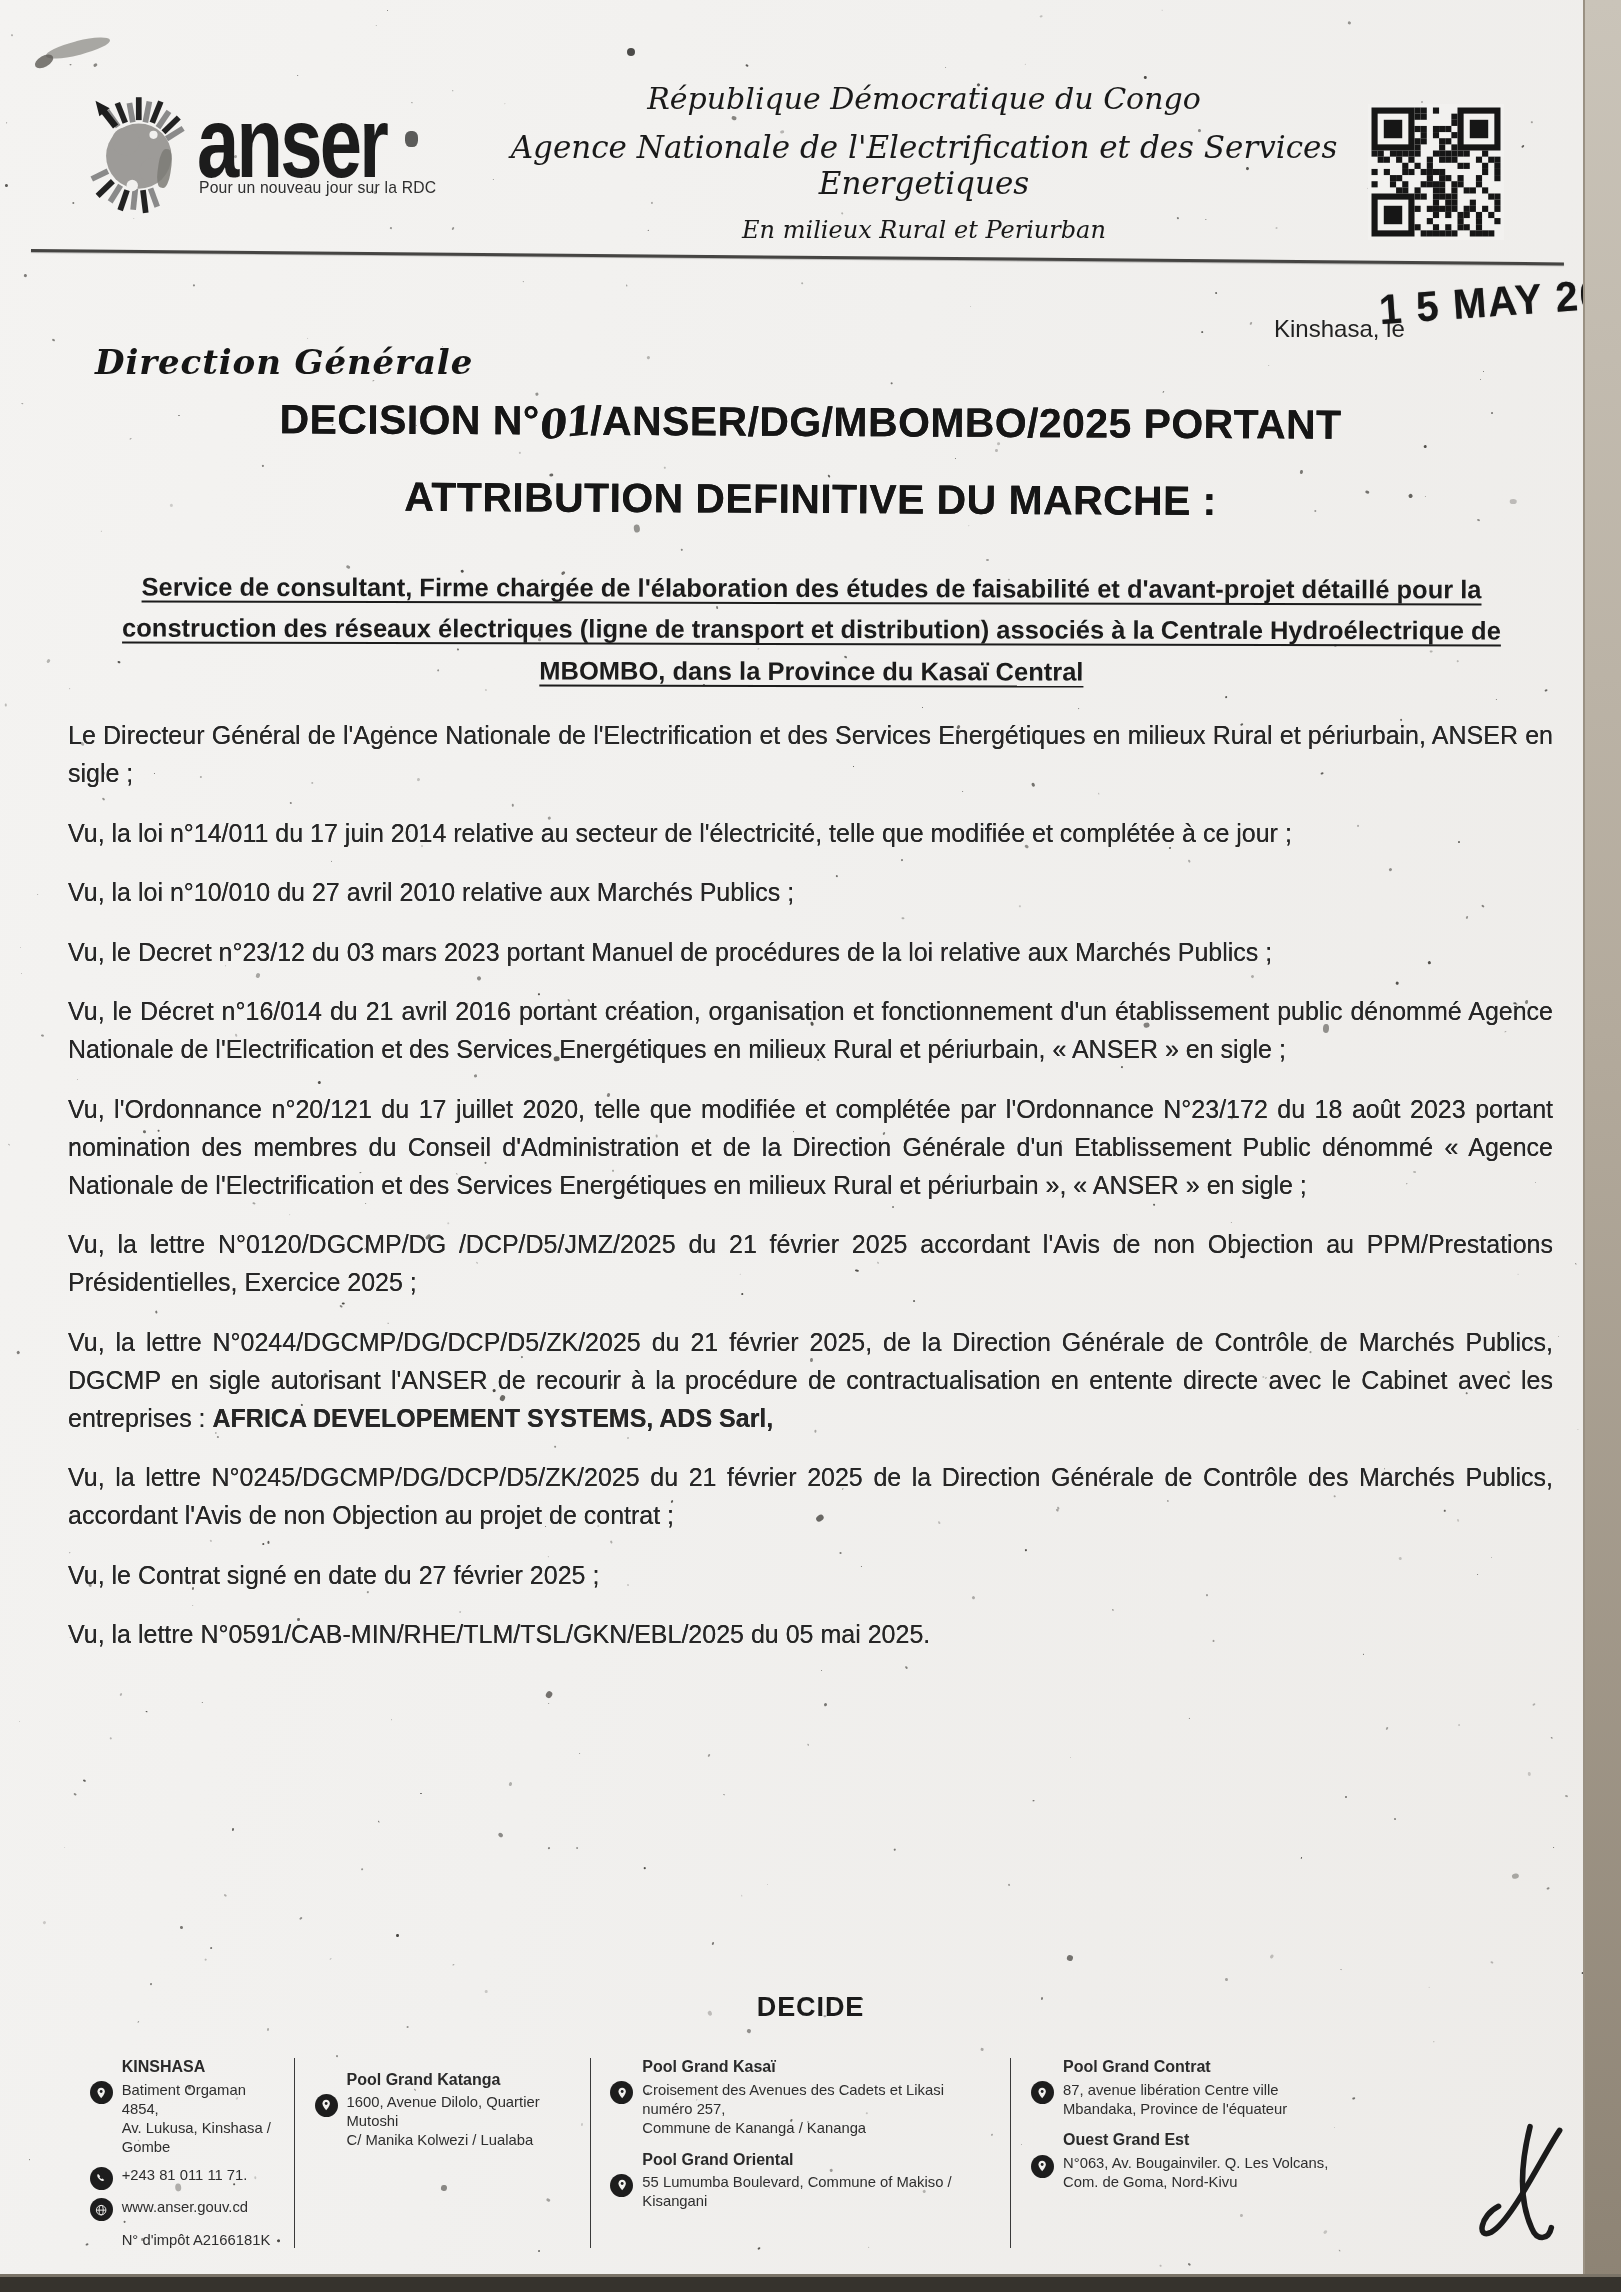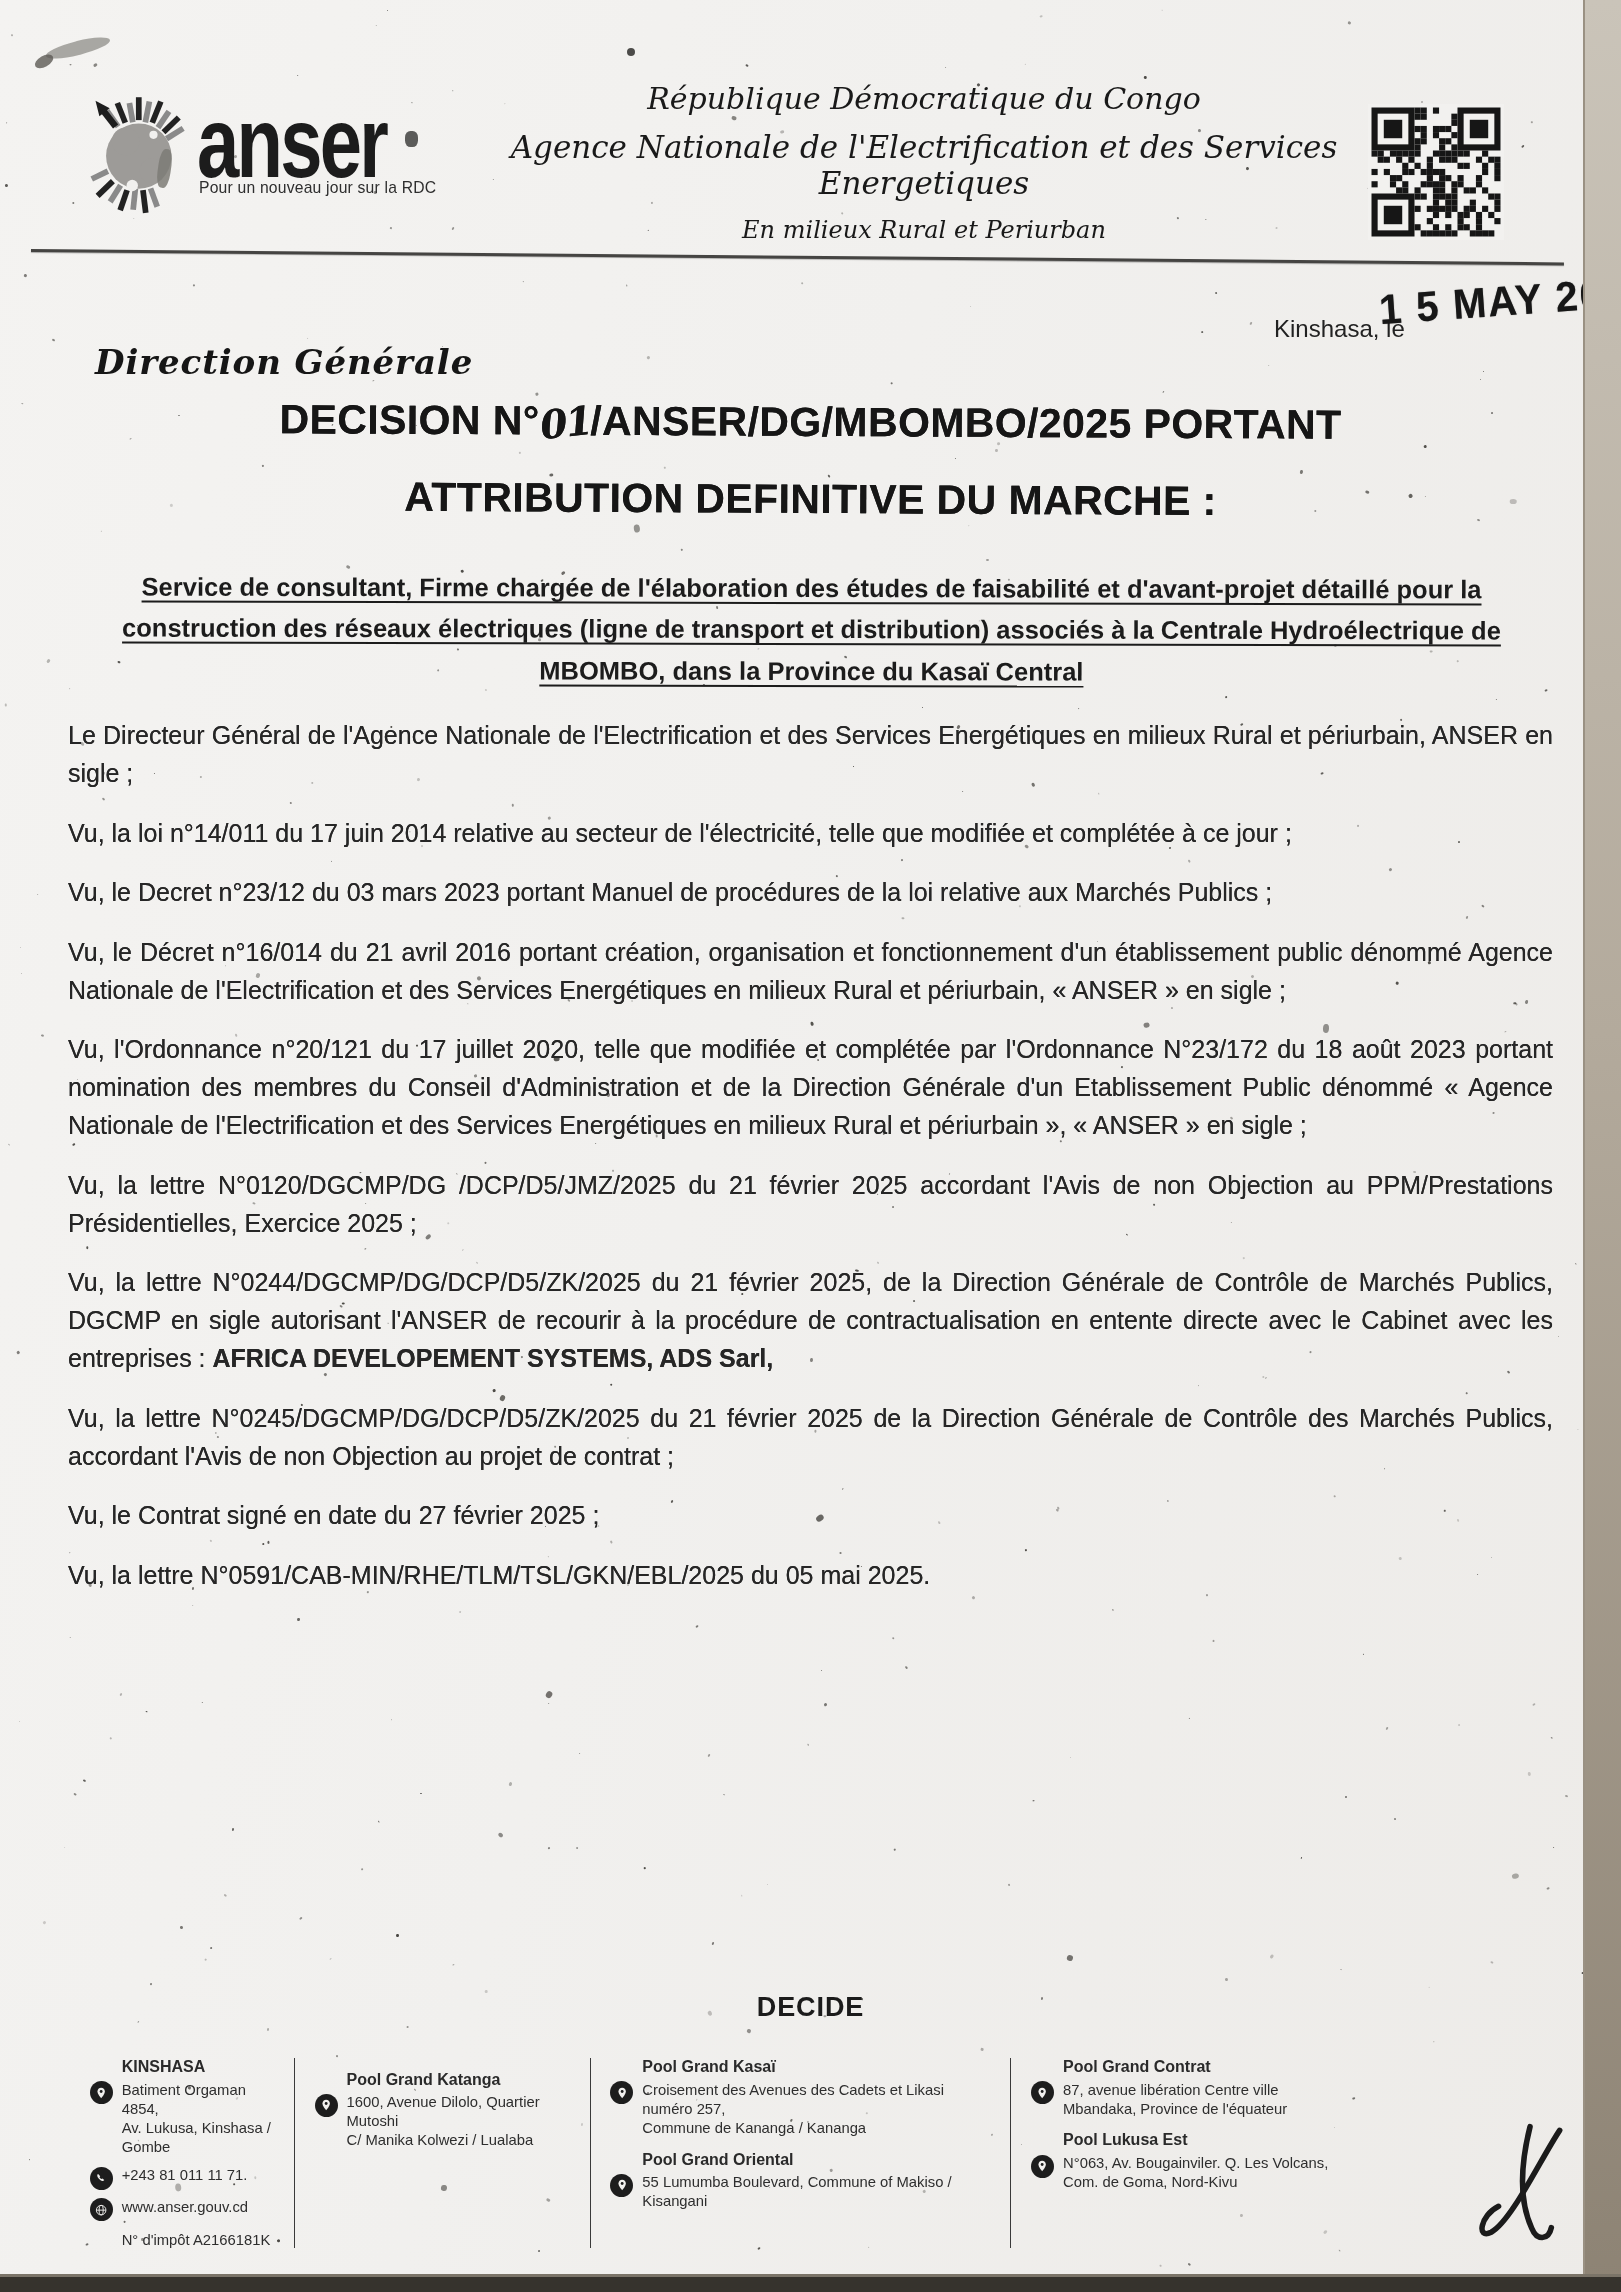--- a/index.html
+++ b/index.html
@@ -722,20 +722,21 @@
   <div class="titleblock">
     <div class="title1"><span>DECISION N°</span><span class="hand">01</span><span>/ANSER/DG/MBOMBO/2025 PORTANT</span></div>
     <div class="title2">ATTRIBUTION DEFINITIVE DU MARCHE :</div>
   </div>
 
   <div class="subject"><span>Service de consultant, Firme chargée de l'élaboration des études de faisabilité et d'avant-projet détaillé pour la construction des réseaux électriques (ligne de transport et distribution) associés à la Centrale Hydroélectrique de MBOMBO, dans la Province du Kasaï Central</span></div>
 
   <div class="body">
     <p class="par"><span>Le Directeur Général de l'Agence Nationale de l'Electrification et des Services Energétiques en milieux Rural et périurbain, ANSER en sigle ;</span><span class="b"></span></p>
     <p class="par"><span>Vu, la loi n°14/011 du 17 juin 2014 relative au secteur de l'électricité, telle que modifiée et complétée à ce jour ;</span><span class="b"></span></p>
+    <p class="par"><span>Vu, la loi n°10/010 du 27 avril 2010 relative aux Marchés Publics ;</span><span class="b"></span></p>
     <p class="par"><span>Vu, le Decret n°23/12 du 03 mars 2023 portant Manuel de procédures de la loi relative aux Marchés Publics ;</span><span class="b"></span></p>
     <p class="par"><span>Vu, le Décret n°16/014 du 21 avril 2016 portant création, organisation et fonctionnement d'un établissement public dénommé Agence Nationale de l'Electrification et des Services Energétiques en milieux Rural et périurbain, « ANSER » en sigle ;</span><span class="b"></span></p>
     <p class="par"><span>Vu, l'Ordonnance n°20/121 du 17 juillet 2020, telle que modifiée et complétée par l'Ordonnance N°23/172 du 18 août 2023 portant nomination des membres du Conseil d'Administration et de la Direction Générale d'un Etablissement Public dénommé « Agence Nationale de l'Electrification et des Services Energétiques en milieux Rural et périurbain », « ANSER » en sigle ;</span><span class="b"></span></p>
     <p class="par"><span>Vu, la lettre N°0120/DGCMP/DG /DCP/D5/JMZ/2025 du 21 février 2025 accordant l'Avis de non Objection au PPM/Prestations Présidentielles, Exercice 2025 ;</span><span class="b"></span></p>
     <p class="par"><span>Vu, la lettre N°0244/DGCMP/DG/DCP/D5/ZK/2025 du 21 février 2025, de la Direction Générale de Contrôle de Marchés Publics, DGCMP en sigle autorisant l'ANSER de recourir à la procédure de contractualisation en entente directe avec le Cabinet avec les entreprises : </span><span class="b">AFRICA DEVELOPEMENT SYSTEMS, ADS Sarl,</span></p>
     <p class="par"><span>Vu, la lettre N°0245/DGCMP/DG/DCP/D5/ZK/2025 du 21 février 2025 de la Direction Générale de Contrôle des Marchés Publics, accordant l'Avis de non Objection au projet de contrat ;</span><span class="b"></span></p>
     <p class="par"><span>Vu, le Contrat signé en date du 27 février 2025 ;</span><span class="b"></span></p>
     <p class="par"><span>Vu, la lettre N°0591/CAB-MIN/RHE/TLM/TSL/GKN/EBL/2025 du 05 mai 2025.</span><span class="b"></span></p>
   </div>
 
@@ -827,21 +828,21 @@
               <svg width="14.3" height="14.3" viewBox="0 0 24 24">
                 <path d="M12 3c-3.5 0-6.2 2.7-6.2 6.1 0 4.5 6.2 11.4 6.2 11.4s6.2-6.9 6.2-11.4C18.2 5.7 15.5 3 12 3z" fill="#f1f0ee"></path>
                 <circle cx="12" cy="9.2" r="2.4" fill="#1d1d1d"></circle>
               </svg>
             </span>
           <span class="ftext">87, avenue libération Centre ville
 Mbandaka, Province de l'équateur</span>
         </div>
       </div>
       <div class="fblock2">
-        <div class="ftitle">Pool Lukusa Est</div>
+        <div class="ftitle">Ouest Grand Est</div>
         <div class="frow">
           <span class="ficon">
               <svg width="14.3" height="14.3" viewBox="0 0 24 24">
                 <path d="M12 3c-3.5 0-6.2 2.7-6.2 6.1 0 4.5 6.2 11.4 6.2 11.4s6.2-6.9 6.2-11.4C18.2 5.7 15.5 3 12 3z" fill="#f1f0ee"></path>
                 <circle cx="12" cy="9.2" r="2.4" fill="#1d1d1d"></circle>
               </svg>
             </span>
           <span class="ftext">N°063, Av. Bougainviler. Q. Les Volcans,
 Com. de Goma, Nord-Kivu</span>
         </div>

